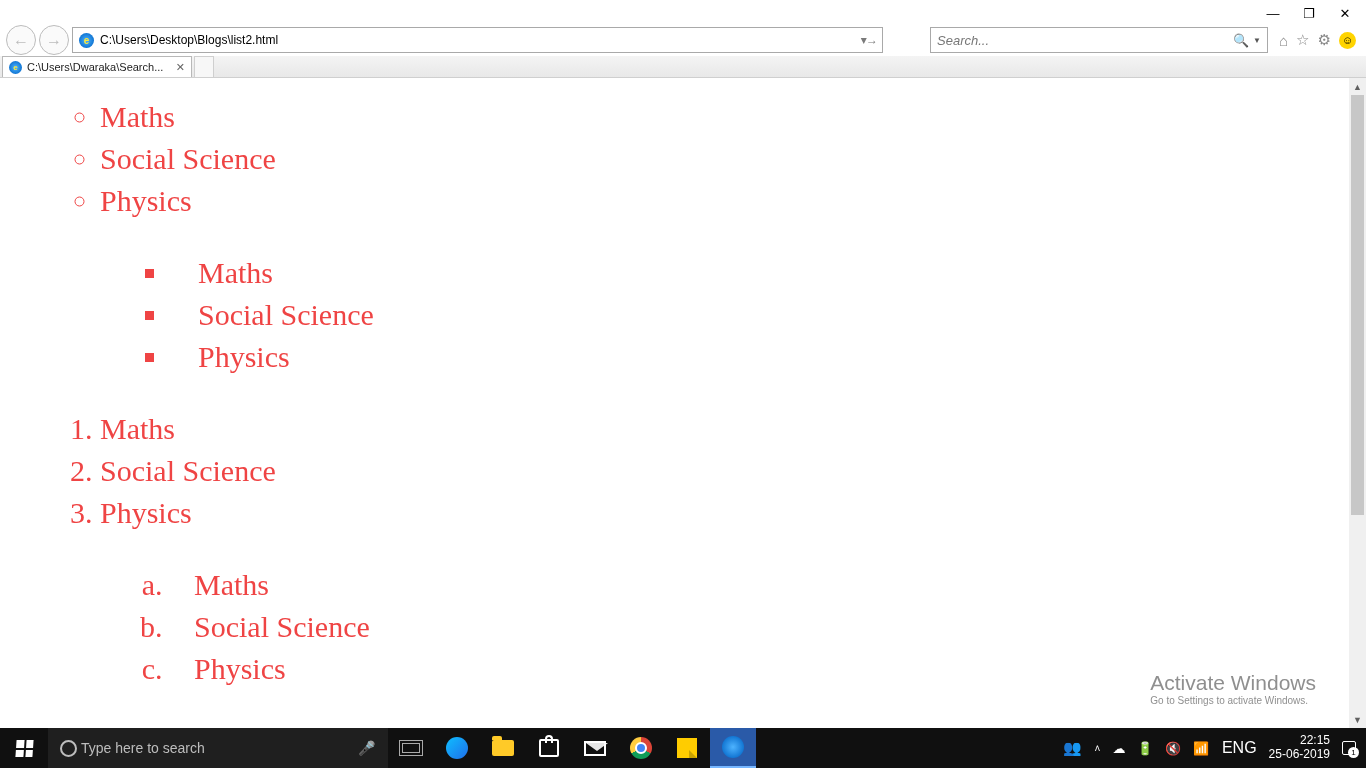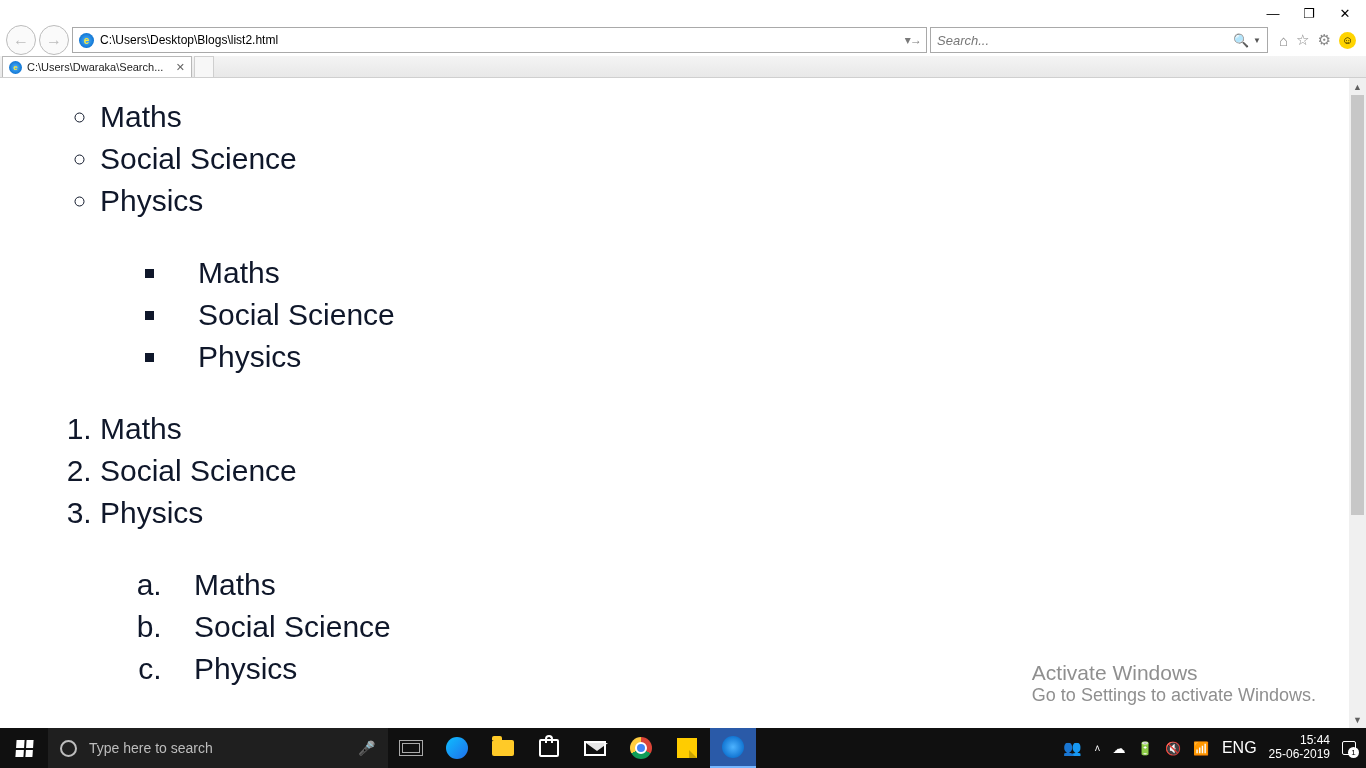--- a/index.html
+++ b/index.html
@@ -34,21 +34,21 @@
     background: radial-gradient(circle at 50% 50%, #4db3ff 0%, #1276d3 70%);
     display: flex; align-items: center; justify-content: center;
     color: #ffeb3b; font-weight: bold; font-size: 10px;
   }
   .addr-refresh, .addr-go { color: #7a7a7a; font-size: 12px; }
   .addr-go { margin-left: auto; padding-left: 6px; letter-spacing: -2px; }
 
   .search-box {
     width: 338px; height: 26px; border: 1px solid #a9a9a9;
     display: flex; align-items: center; padding: 0 6px;
-    color: #777; font-size: 13px; font-style: italic; background: #fff;
+    color: #777; font-size: 13px; font-style: italic; background: #fff; margin-left: 44px;
   }
   .search-box .mag { margin-left: auto; font-style: normal; color: #555; font-size: 13px; }
   .search-box .drop { font-style: normal; color: #555; font-size: 8px; padding-left: 4px; }
 
   .right-icons { display: flex; align-items: center; gap: 8px; padding: 0 4px 0 8px; color: #888; font-size: 15px; }
   .smiley {
     width: 17px; height: 17px; border-radius: 50%; background: #ffd400;
     display: flex; align-items: center; justify-content: center; font-size: 11px; color: #000;
   }
 
@@ -75,22 +75,22 @@
     width: 20px; height: 21px; border: 1px solid #cfcfcf; border-bottom: none;
     background: #f7f7f7; margin-left: 2px;
   }
 
   
   .viewport {
     position: absolute; left: 0; right: 0; top: 78px; bottom: 40px;
     background: #fff; overflow: hidden;
   }
   .page {
-    font-family: Liberation Sans, sans-serif;
-    font-size: 30px; color: #0f172a;
+    font-family: Liberation Serif, serif;
+    font-size: 30px; color: #ef4444;
     padding: 10px 0 0 40px;
   }
   .page ul, .page ol { list-style-position: outside; }
   .ul-circle  { list-style-type: circle;  padding-left: 60px; margin: 8px 0 30px 0; }
   .ul-square  { list-style-type: square;  padding-left: 130px; margin: 8px 0 30px 0; }
   .ul-square li { padding-left: 28px; }
   .ol-decimal { list-style-type: decimal; padding-left: 60px; margin: 8px 0 30px 0; }
   .ol-alpha   { list-style-type: lower-alpha; padding-left: 130px; margin: 8px 0 30px 0; }
   .ol-alpha li { padding-left: 24px; }
   .page li { line-height: 1.4; }
@@ -107,37 +107,37 @@
   }
   .vscroll .up { top: 0; } .vscroll .down { bottom: 0; }
   .vscroll .thumb { position: absolute; left: 2px; right: 2px; top: 17px; height: 420px; background: #c7c7c7; }
 
   
   .watermark {
     position: absolute; right: 50px; bottom: 62px; text-align: left;
     color: #8f8f8f; pointer-events: none;
   }
   .watermark .t1 { font-size: 21px; font-weight: 400; margin-top: 16px; }
-  .watermark .t2 { font-size: 18px; }
+  .watermark .t2 { font-size: 10px; }
 
   
   .taskbar {
     position: absolute; left: 0; right: 0; bottom: 0; height: 40px;
     background: #101010; color: #fff; display: flex; align-items: stretch;
   }
   .tb-start {
     width: 48px; display: flex; align-items: center; justify-content: center;
   }
   .win-logo {
     width: 17px; height: 17px; display: grid; grid-template-columns: 1fr 1fr;
     grid-template-rows: 1fr 1fr; gap: 2px; transform: skewX(-4deg);
   }
   .win-logo div { background: #fff; }
   .tb-search {
-    width: 340px; background: #1f1f1f; display: flex; align-items: center; gap: 12px;
+    width: 340px; background: #1f1f1f; display: flex; align-items: center; gap: 4px;
     padding: 0 12px; color: #bdbdbd; font-size: 14px;
   }
   .tb-search .o {
     width: 17px; height: 17px; border: 2px solid #bdbdbd; border-radius: 50%;
   }
   .tb-search .mic { margin-left: auto; font-size: 14px; }
 
   .tb-icons { display: flex; align-items: center; }
   .tb-icons .ico {
     width: 46px; height: 40px; display: flex; align-items: center; justify-content: center;
@@ -308,18 +308,18 @@
 
   <div class="tb-tray">
     <span class="people">👥</span>
     <span class="caret-up">˄</span>
     <span class="tiny">☁</span>
     <span class="tiny">🔋</span>
     <span class="tiny">🔇</span>
     <span class="tiny">📶</span>
     <span class="lang">ENG</span>
     <div class="clock">
-      <div>15:44</div>
+      <div>22:15</div>
       <div>25-06-2019</div>
     </div>
     <span class="notif"></span>
   </div>
 </div>
 
 </body></html>

